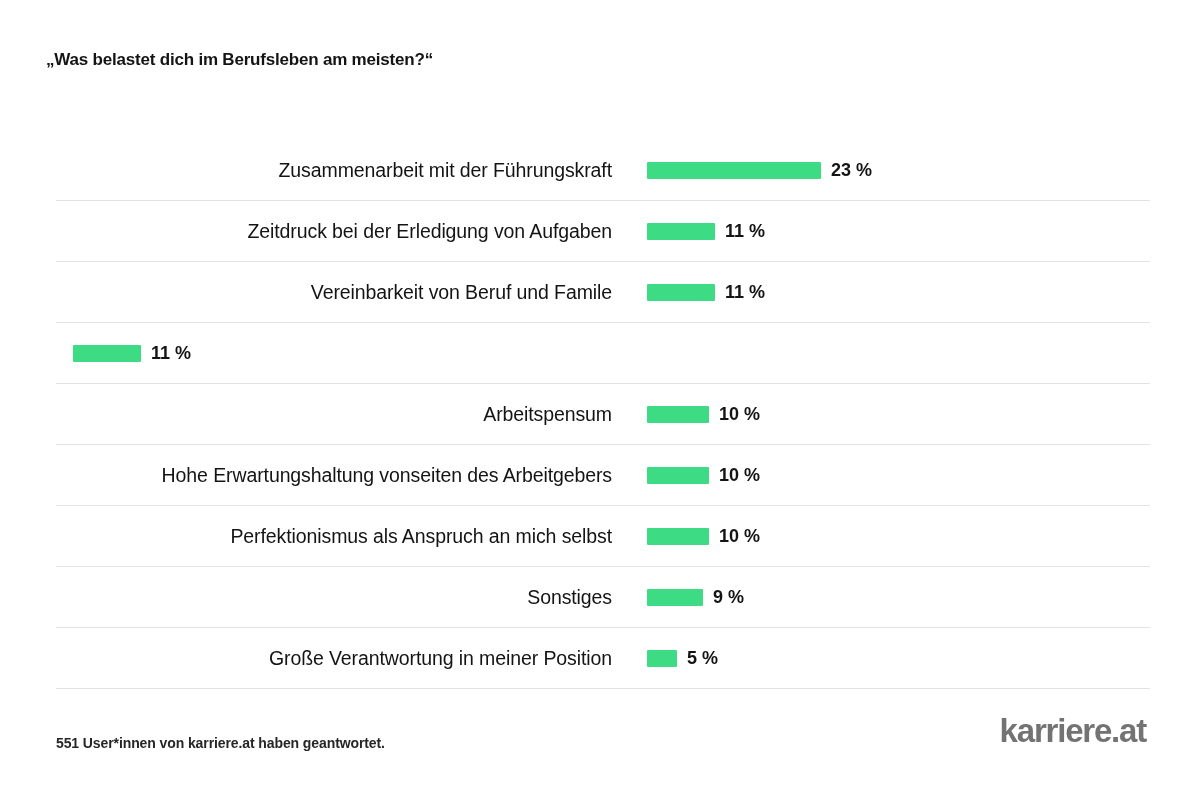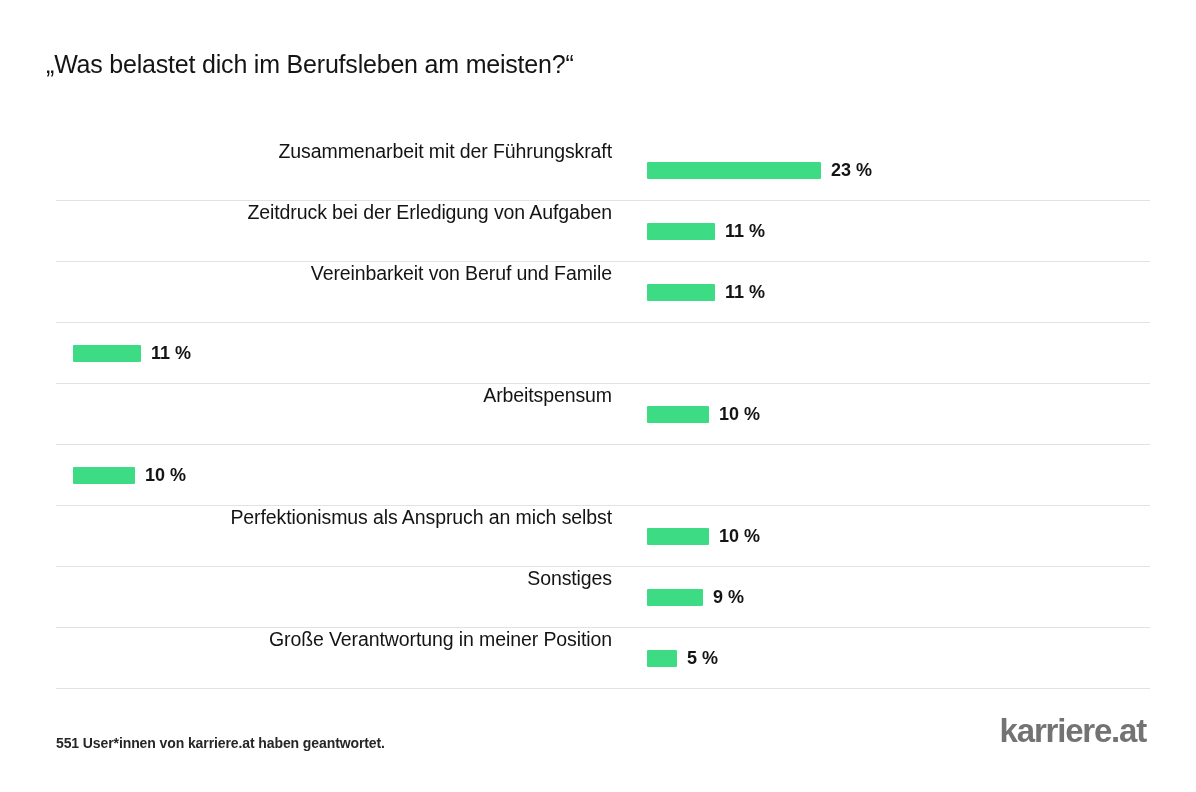--- a/index.html
+++ b/index.html
@@ -17,37 +17,38 @@
   .page {
     position: relative;
     width: 1196px;
     height: 792px;
     box-sizing: border-box;
   }
   .chart-title {
     position: absolute;
     left: 46px;
     top: 50px;
-    font-size: 25px;
-    font-weight: normal;
+    font-size: 17px;
+    font-weight: bold;
     letter-spacing: -0.2px;
     color: #141414;
     white-space: nowrap;
   }
   .chart-area {
     position: absolute;
     left: 56px;
     top: 140px;
     width: 1094px;
   }
   .row {
     position: relative;
     height: 60px;
     border-bottom: 1px solid #e2e2e2;
     display: flex;
+    align-items: center;
   }
   .row:last-child {
     border-bottom: 1px solid #e2e2e2;
   }
   .row-label {
     width: 574px;
     text-align: right;
     padding-right: 18px;
     box-sizing: border-box;
     font-size: 19.5px;
@@ -134,20 +135,21 @@
 
     <div class="row">
       <div class="row-label">Arbeitspensum</div>
       <div class="bar-wrap">
         <div class="bar" style="width:62px"></div>
         <div class="bar-value">10 %</div>
       </div>
     </div>
 
     <div class="row">
+      <div class="row-label">Hohe Erwartungshaltung vonseiten des Arbeitgebers</div>
       <div class="bar-wrap">
         <div class="bar" style="width:62px"></div>
         <div class="bar-value">10 %</div>
       </div>
     </div>
 
     <div class="row">
       <div class="row-label">Perfektionismus als Anspruch an mich selbst</div>
       <div class="bar-wrap">
         <div class="bar" style="width:62px"></div>

